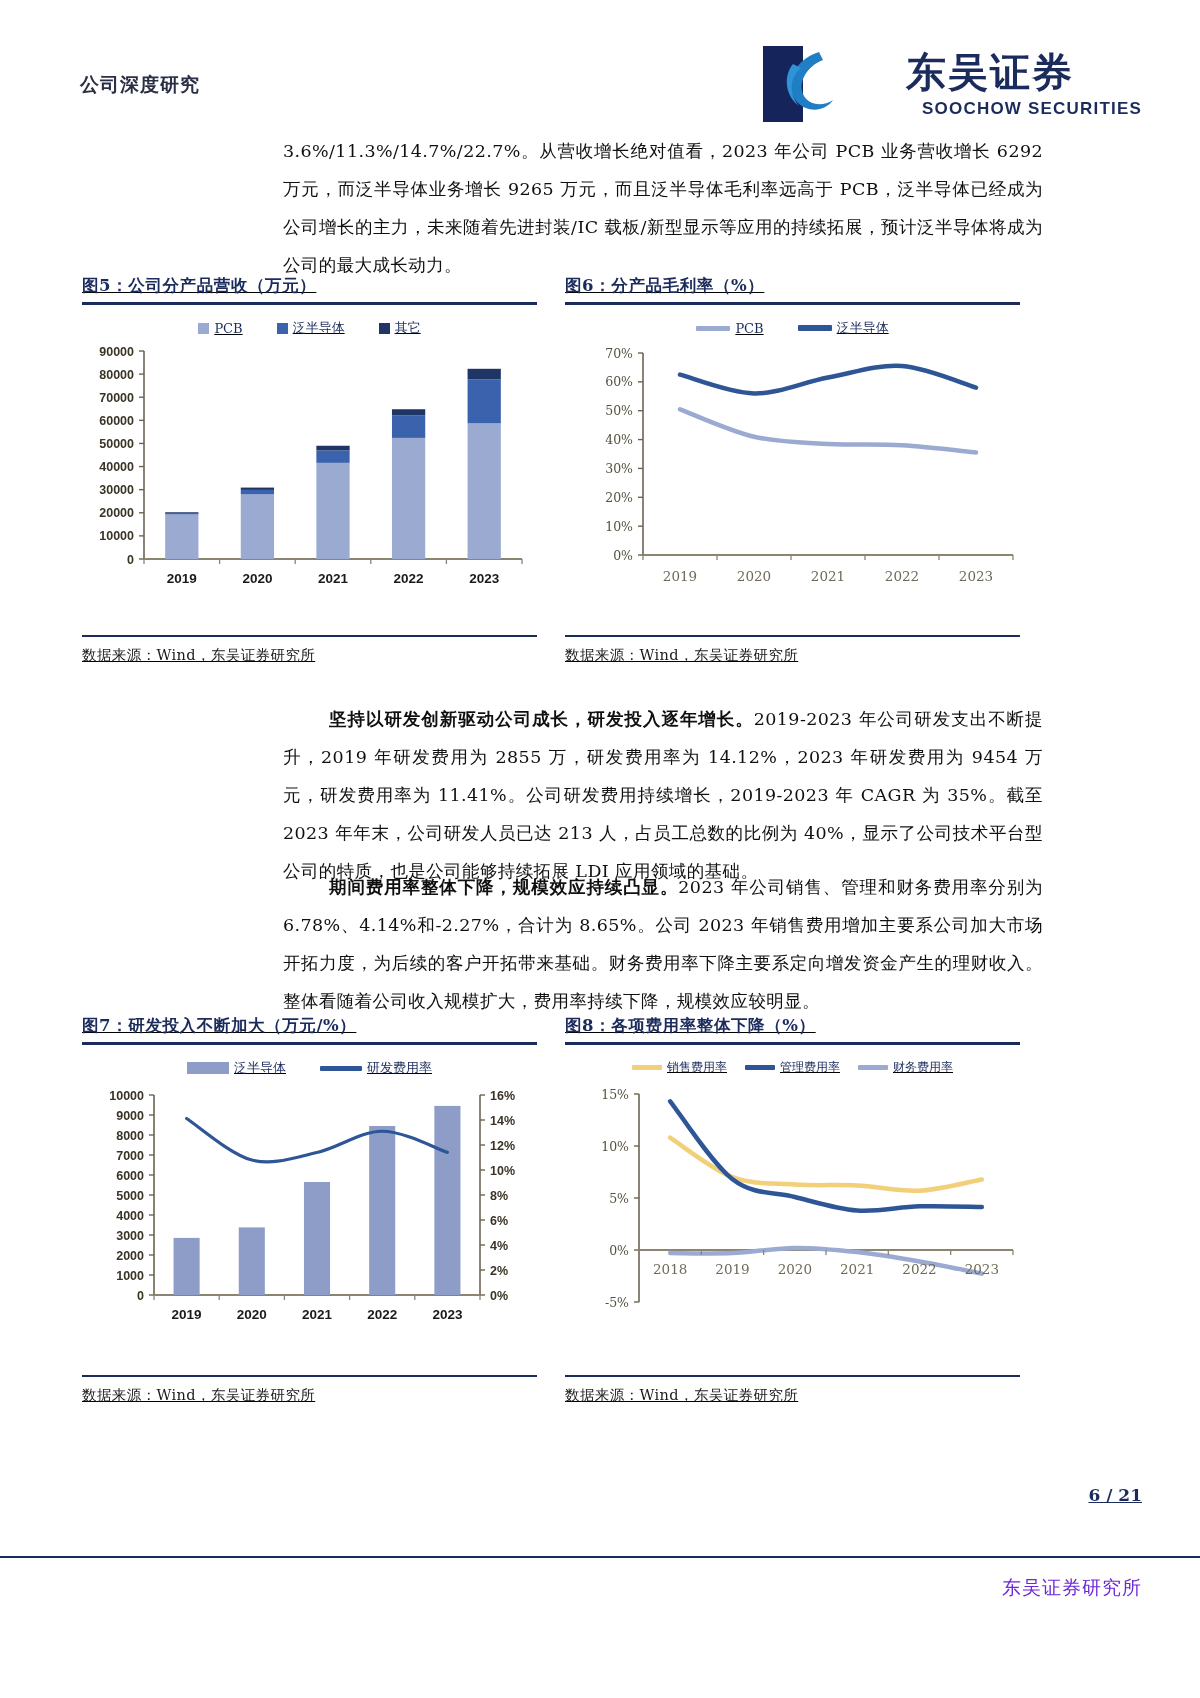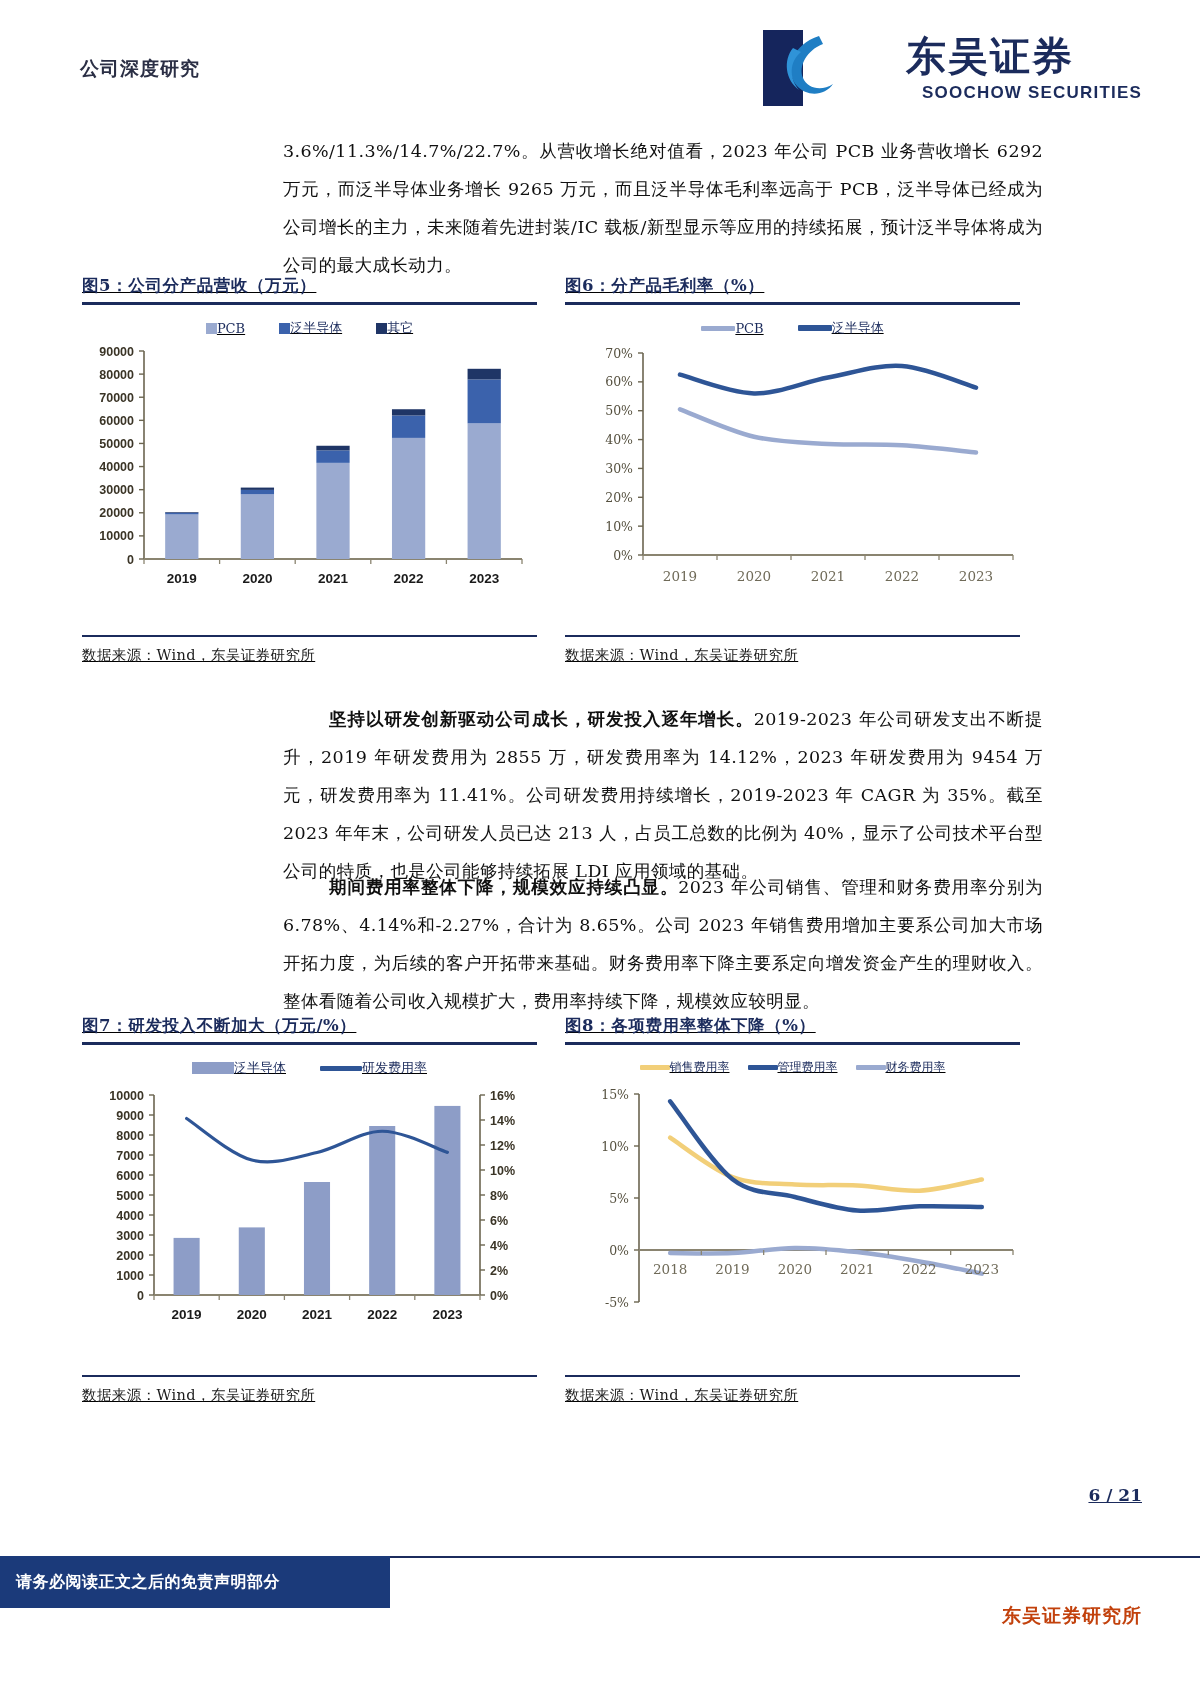--- a/index.html
+++ b/index.html
@@ -7,21 +7,21 @@
     width:1200px;height:1698px;
     background:#ffffff;
     font-family:"Liberation Serif",serif;
     color:#000;
     position:relative;
     overflow:hidden;
   }
   .page{position:relative;width:1200px;height:1698px;}
 
   
-  .hdr{position:absolute;left:0;top:0;width:1200px;height:118px;}
+  .hdr{position:absolute;left:0;top:16px;width:1200px;height:118px;}
   .hdr-title{
     position:absolute;left:80px;top:56px;
     font-family:"DejaVu Serif",serif;
     font-weight:bold;font-size:19px;color:#2b2f45;letter-spacing:1px;
   }
   .logo{position:absolute;right:58px;top:30px;display:flex;align-items:center;gap:47px;}
   .logo-mark{width:84px;height:76px;position:relative;}
   .logo-txt{margin-left:12px;}
   .logo-cn{
     font-family:"DejaVu Serif",serif;font-weight:bold;font-size:40px;
@@ -68,21 +68,21 @@
   #fig6{left:565px;top:275px;width:455px;}
   #fig7{left:82px;top:1015px;width:455px;}
   #fig8{left:565px;top:1015px;width:455px;}
 
   
   .legend{
     display:flex;justify-content:center;align-items:center;
     gap:34px;padding-top:14px;
     font-family:"DejaVu Serif",serif;font-size:13px;color:#1b2b5c;
   }
-  .lg{display:flex;align-items:center;white-space:nowrap;}
+  .lg{display:flex;align-items:center;gap:5px;white-space:nowrap;}
   .sw{width:11px;height:11px;display:inline-block;}
   .swline{width:34px;height:5px;display:inline-block;border-radius:1px;}
 
   svg{display:block;}
   .axtx{font-family:"Liberation Sans",sans-serif;font-size:12.5px;fill:#3a3426;font-weight:bold;}
   .axtx2{font-family:"DejaVu Serif",serif;font-size:12.5px;fill:#55503f;}
   .axyr{font-family:"Liberation Sans",sans-serif;font-size:13.5px;fill:#1a1a1a;font-weight:bold;}
   .axyr2{font-family:"DejaVu Serif",serif;font-size:13.5px;fill:#6f6a58;}
 
   
@@ -94,21 +94,21 @@
   .foot-badge{
     position:absolute;left:0;top:1556px;width:390px;height:52px;background:#1b3a7a;
     display:flex;align-items:center;
   }
   .foot-badge span{
     font-family:"DejaVu Serif",serif;font-weight:bold;font-size:16px;color:#ffffff;
     padding-left:16px;letter-spacing:.5px;
   }
   .foot-right{
     position:absolute;right:58px;top:1575px;
-    font-family:"DejaVu Serif",serif;font-weight:bold;font-size:19px;color:#c2410c;letter-spacing:1px;margin-top:28px;
+    font-family:"DejaVu Serif",serif;font-weight:normal;font-size:19px;color:#6d28d9;letter-spacing:1px;
   }
 </style>
 </head>
 <body>
 
 <div class="page">
 
   <div class="hdr">
     <div class="hdr-title">公司深度研究</div>
     <div class="logo">
@@ -404,18 +404,15 @@
             <line x1="448" y1="174" x2="448" y2="179" stroke="#8a8470" stroke-width="1.3"></line>
           </g>
         </svg>
     </div>
     <div class="fig-foot-rule"></div>
     <div class="fig-src">数据来源：Wind，东吴证券研究所</div>
   </div>
 
   <div class="pg-num">6 / 21</div>
   <div class="foot-rule"></div>
-  <div class="foot-badge">
-    <span>请务必阅读正文之后的免责声明部分</span>
-  </div>
   <div class="foot-right">东吴证券研究所</div>
 
 </div>
 
 </body></html>

